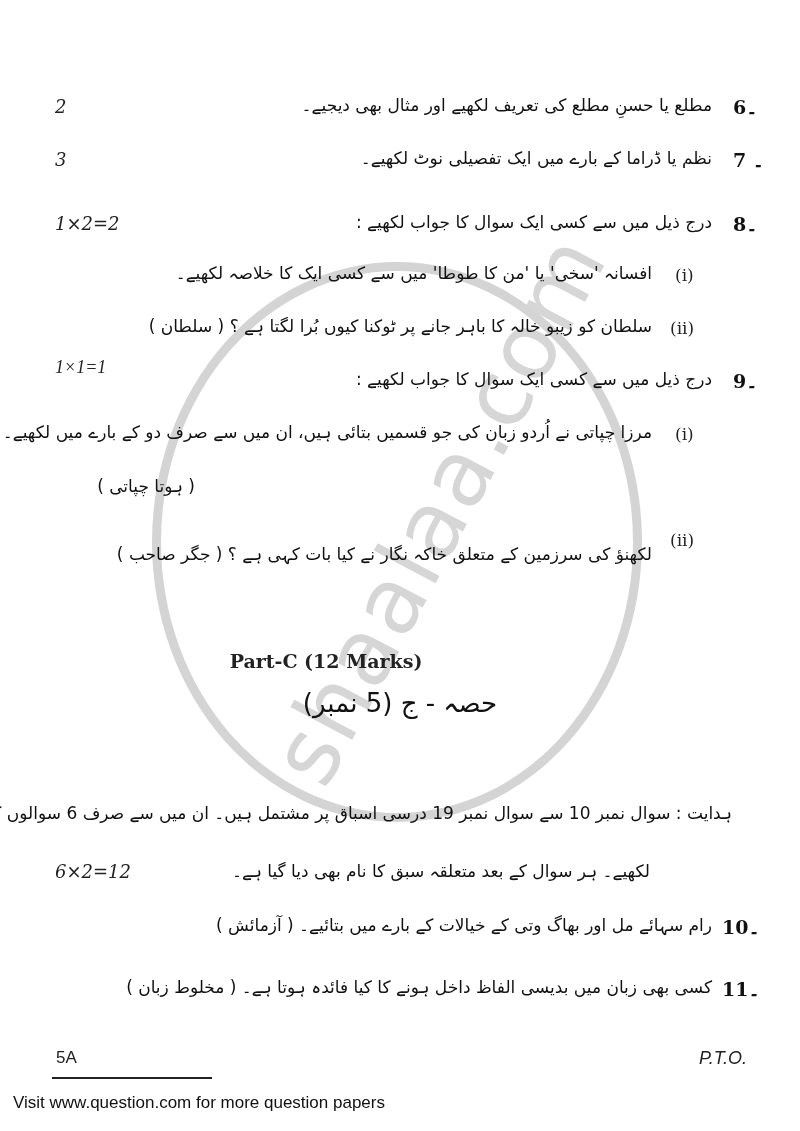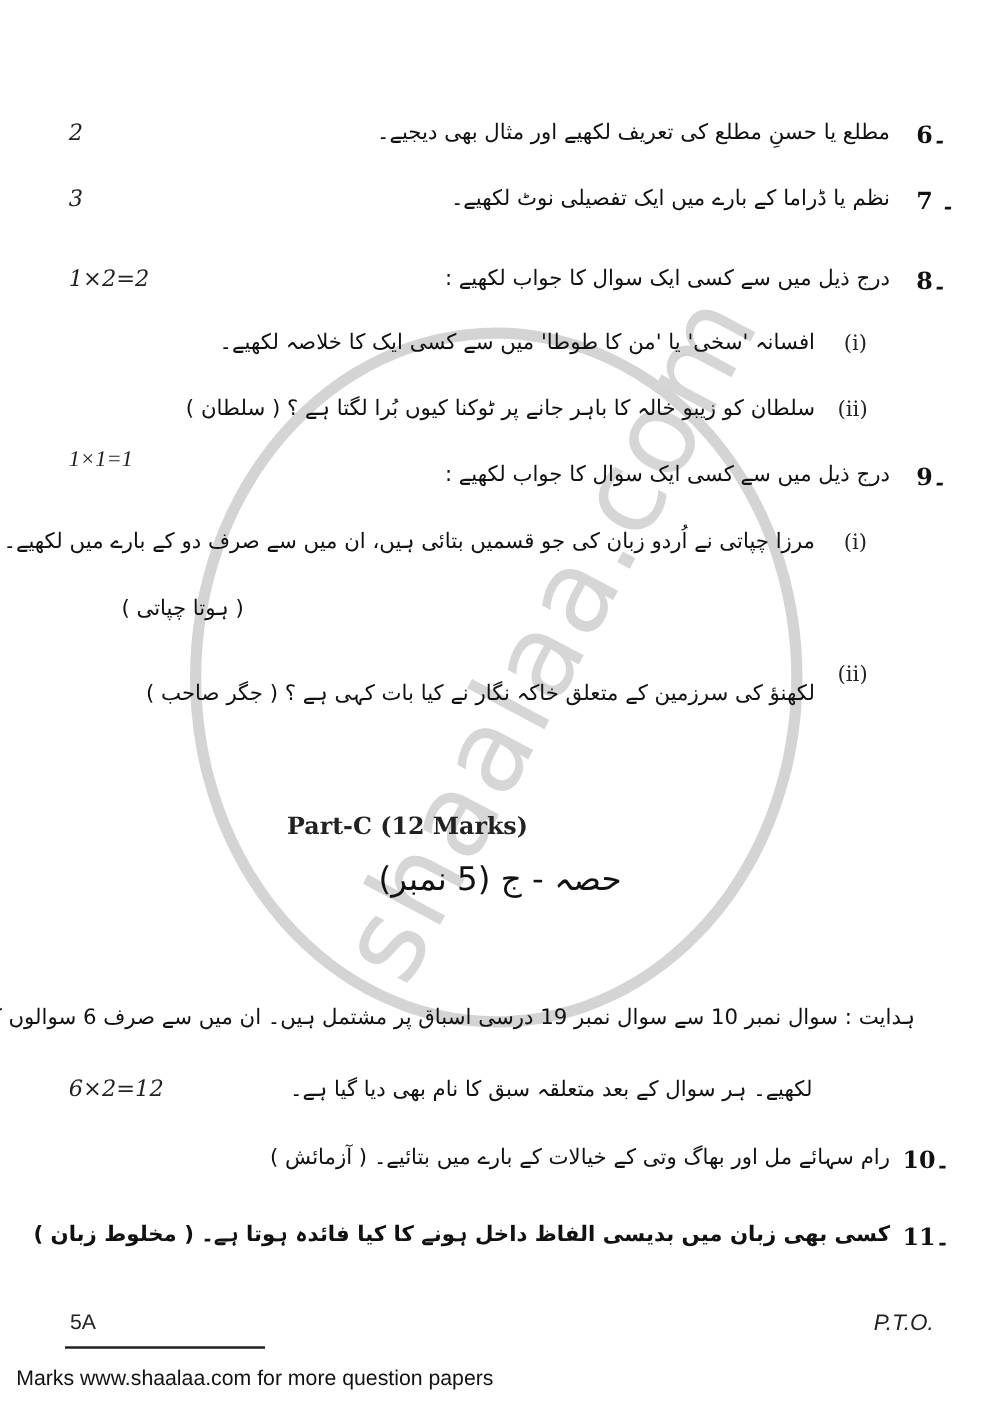--- a/index.html
+++ b/index.html
@@ -106,20 +106,20 @@
   <div class="part-title">Part-C  (12 Marks)</div>
   <div class="part-urdu">حصہ - ج  (5 نمبر)</div>
 
   <div class="urdu" style="right:68px; top:803px;">ہدایت : سوال نمبر 10 سے سوال نمبر 19 درسی اسباق پر مشتمل ہیں۔ ان میں سے صرف 6 سوالوں کے جواب</div>
   <div class="urdu" style="right:150px; top:861px;">لکھیے۔ ہر سوال کے بعد متعلقہ سبق کا نام بھی دیا گیا ہے۔</div>
   <div class="marks" style="left:55px; top:861px;">6×2=12</div>
 
   <div class="urdu" style="right:88px; top:915px;">رام سہائے مل اور بھاگ وتی کے خیالات کے بارے میں بتائیے۔ ( آزمائش )</div>
   <div class="qnum" style="left:722px; top:916px;"><span>10</span>۔</div>
 
-  <div class="urdu" style="right:88px; top:977px;font-weight:bold;">کسی بھی زبان میں بدیسی الفاظ داخل ہونے کا کیا فائدہ ہوتا ہے۔ ( مخلوط زبان )</div>
+  <div class="urdu" style="right:88px; top:977px;">کسی بھی زبان میں بدیسی الفاظ داخل ہونے کا کیا فائدہ ہوتا ہے۔ ( مخلوط زبان )</div>
   <div class="qnum" style="left:722px; top:978px;"><span>11</span>۔</div>
 
   <div class="footer-code">5A</div>
   <div class="footer-rule"></div>
   <div class="footer-pto">P.T.O.</div>
-  <div class="visit">Marks www.shaalaa.com for more question papers</div>
+  <div class="visit">Visit www.question.com for more question papers</div>
 </div>
 
 </body></html>

